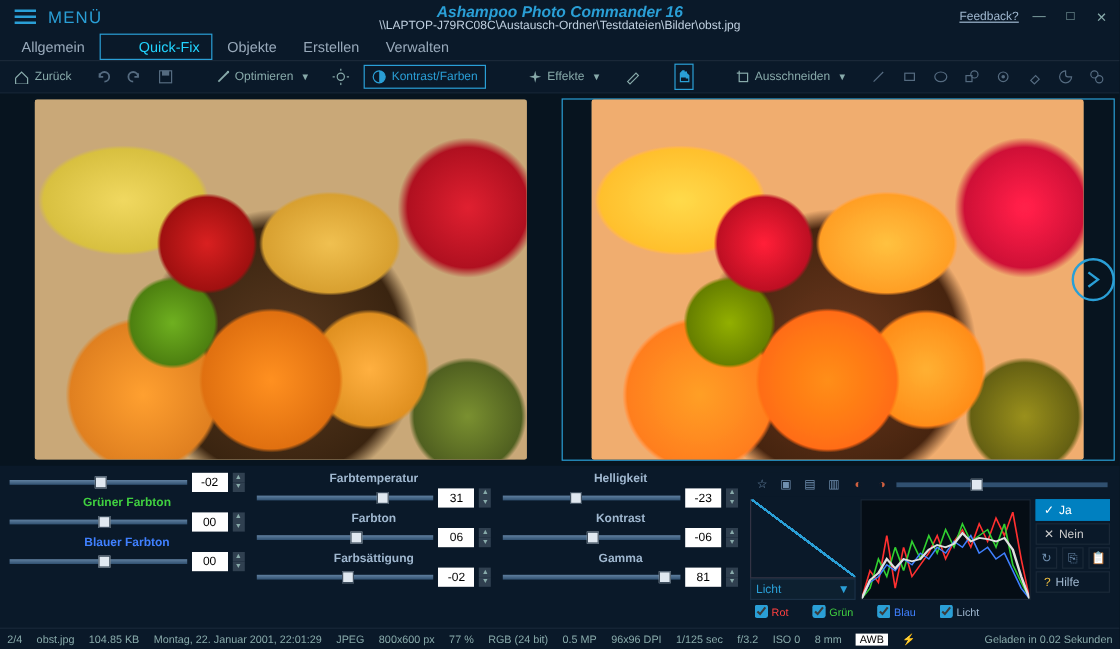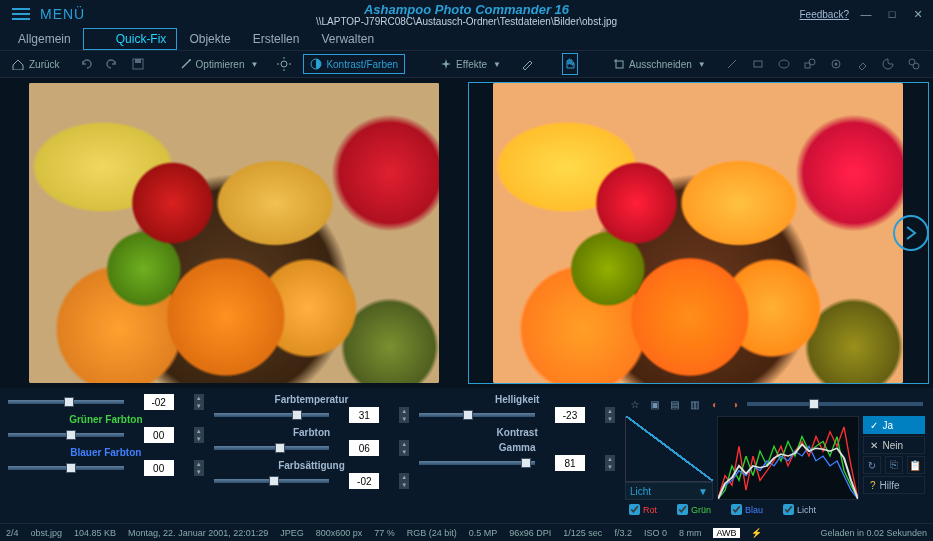--- a/index.html
+++ b/index.html
@@ -40,21 +40,21 @@
   radial-gradient(circle at 88% 30%, #e02030 0%, #b01020 12%, transparent 14%),
   radial-gradient(circle at 88% 88%, #7a9030 0%, #506020 10%, transparent 11%),
   radial-gradient(ellipse at 50% 70%, #5a3a20 0%, #3a2410 35%, transparent 40%),
   #c9a878; }
 .fruit.warm::before { filter: sepia(0.3) saturate(1.6) hue-rotate(-10deg); }
 .next-btn { position: absolute; right: 4px; top: 50%; transform: translateY(-50%); width: 36px; height: 36px; border: 2px solid #2a9fd6; border-radius: 50%; display: flex; align-items: center; justify-content: center; cursor: pointer; color: #2a9fd6; }
 .sliders { display: flex; padding: 6px 8px; gap: 10px; background: #0a1929; }
 .slider-col { display: flex; flex-direction: column; gap: 4px; flex: 1; }
 .slider-row { display: flex; flex-direction: column; gap: 2px; }
 .slider-label { text-align: center; font-size: 10px; font-weight: bold; }
-.slider-ctrl { display: flex; align-items: center; gap: 20px; }
+.slider-ctrl { display: flex; align-items: center; gap: 4px; }
 .track { flex: 1; height: 4px; background: linear-gradient(#6080a0,#305070); position: relative; cursor: pointer; }
 .thumb { position: absolute; top: -3px; width: 10px; height: 10px; background: #e0e8f0; border: 1px solid #405060; left: 50%; }
 .valbox { width: 30px; height: 16px; background: #fff; color: #000; text-align: center; font-size: 10px; display: flex; align-items: center; justify-content: center; }
 .spinbtns { display: flex; flex-direction: column; }
 .spinbtns div { width: 10px; height: 8px; background: #304050; cursor: pointer; display: flex; align-items: center; justify-content: center; font-size: 6px; color: #8aa; }
 .sidepanel { flex: 0 0 300px; display: flex; flex-direction: column; gap: 2px; }
 .sidepanel-top { display: flex; gap: 4px; padding: 2px; background: #0a1929; }
 .sp-icon { width: 16px; height: 16px; cursor: pointer; display: flex; align-items: center; justify-content: center; font-size: 10px; color: #7090b0; }
 .sp-slider { flex: 1; height: 4px; background: #305070; position: relative; margin-top: 6px; }
 .sp-slider .thumb { left: 35%; }
@@ -369,20 +369,30 @@
           </div>
           <div class="valbox">-23</div>
           <div class="spinbtns">
             <div>▲</div>
             <div>▼</div>
           </div>
         </div>
       </div>
     <div class="slider-row">
         <div class="slider-label">Kontrast</div>
+        <div class="slider-ctrl">
+          <div class="track">
+            <div class="thumb" style="left:47%"></div>
+          </div>
+          <div class="valbox">-06</div>
+          <div class="spinbtns">
+            <div>▲</div>
+            <div>▼</div>
+          </div>
+        </div>
       </div>
     <div class="slider-row">
         <div class="slider-label">Gamma</div>
         <div class="slider-ctrl">
           <div class="track">
             <div class="thumb" style="left:88%"></div>
           </div>
           <div class="valbox">81</div>
           <div class="spinbtns">
             <div>▲</div>

